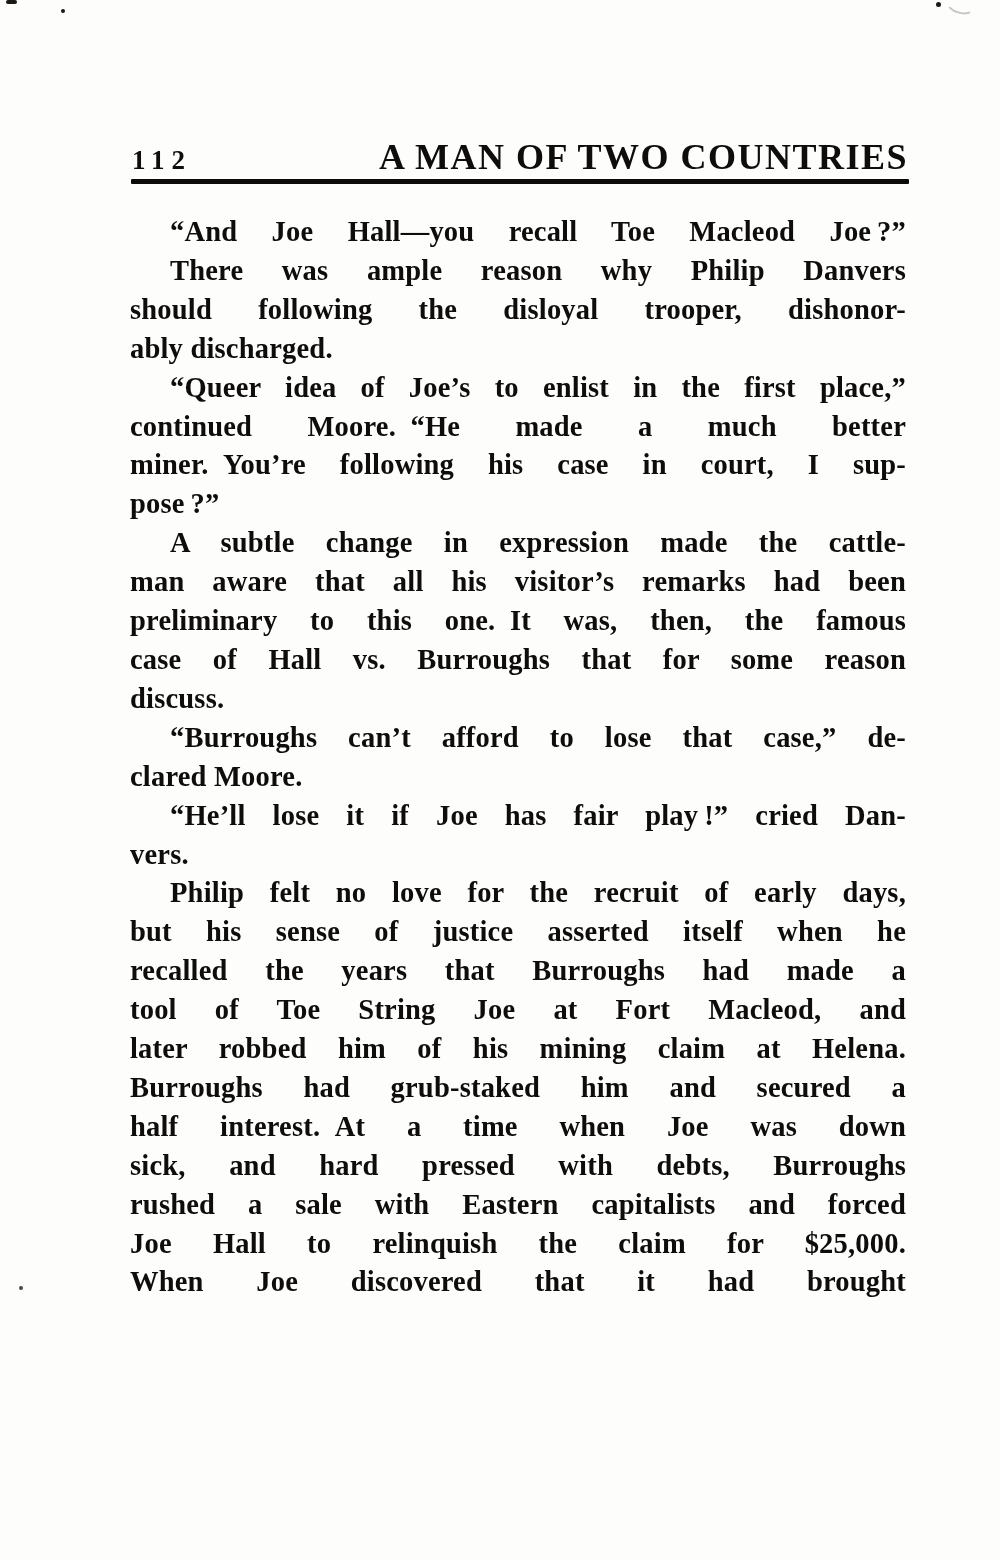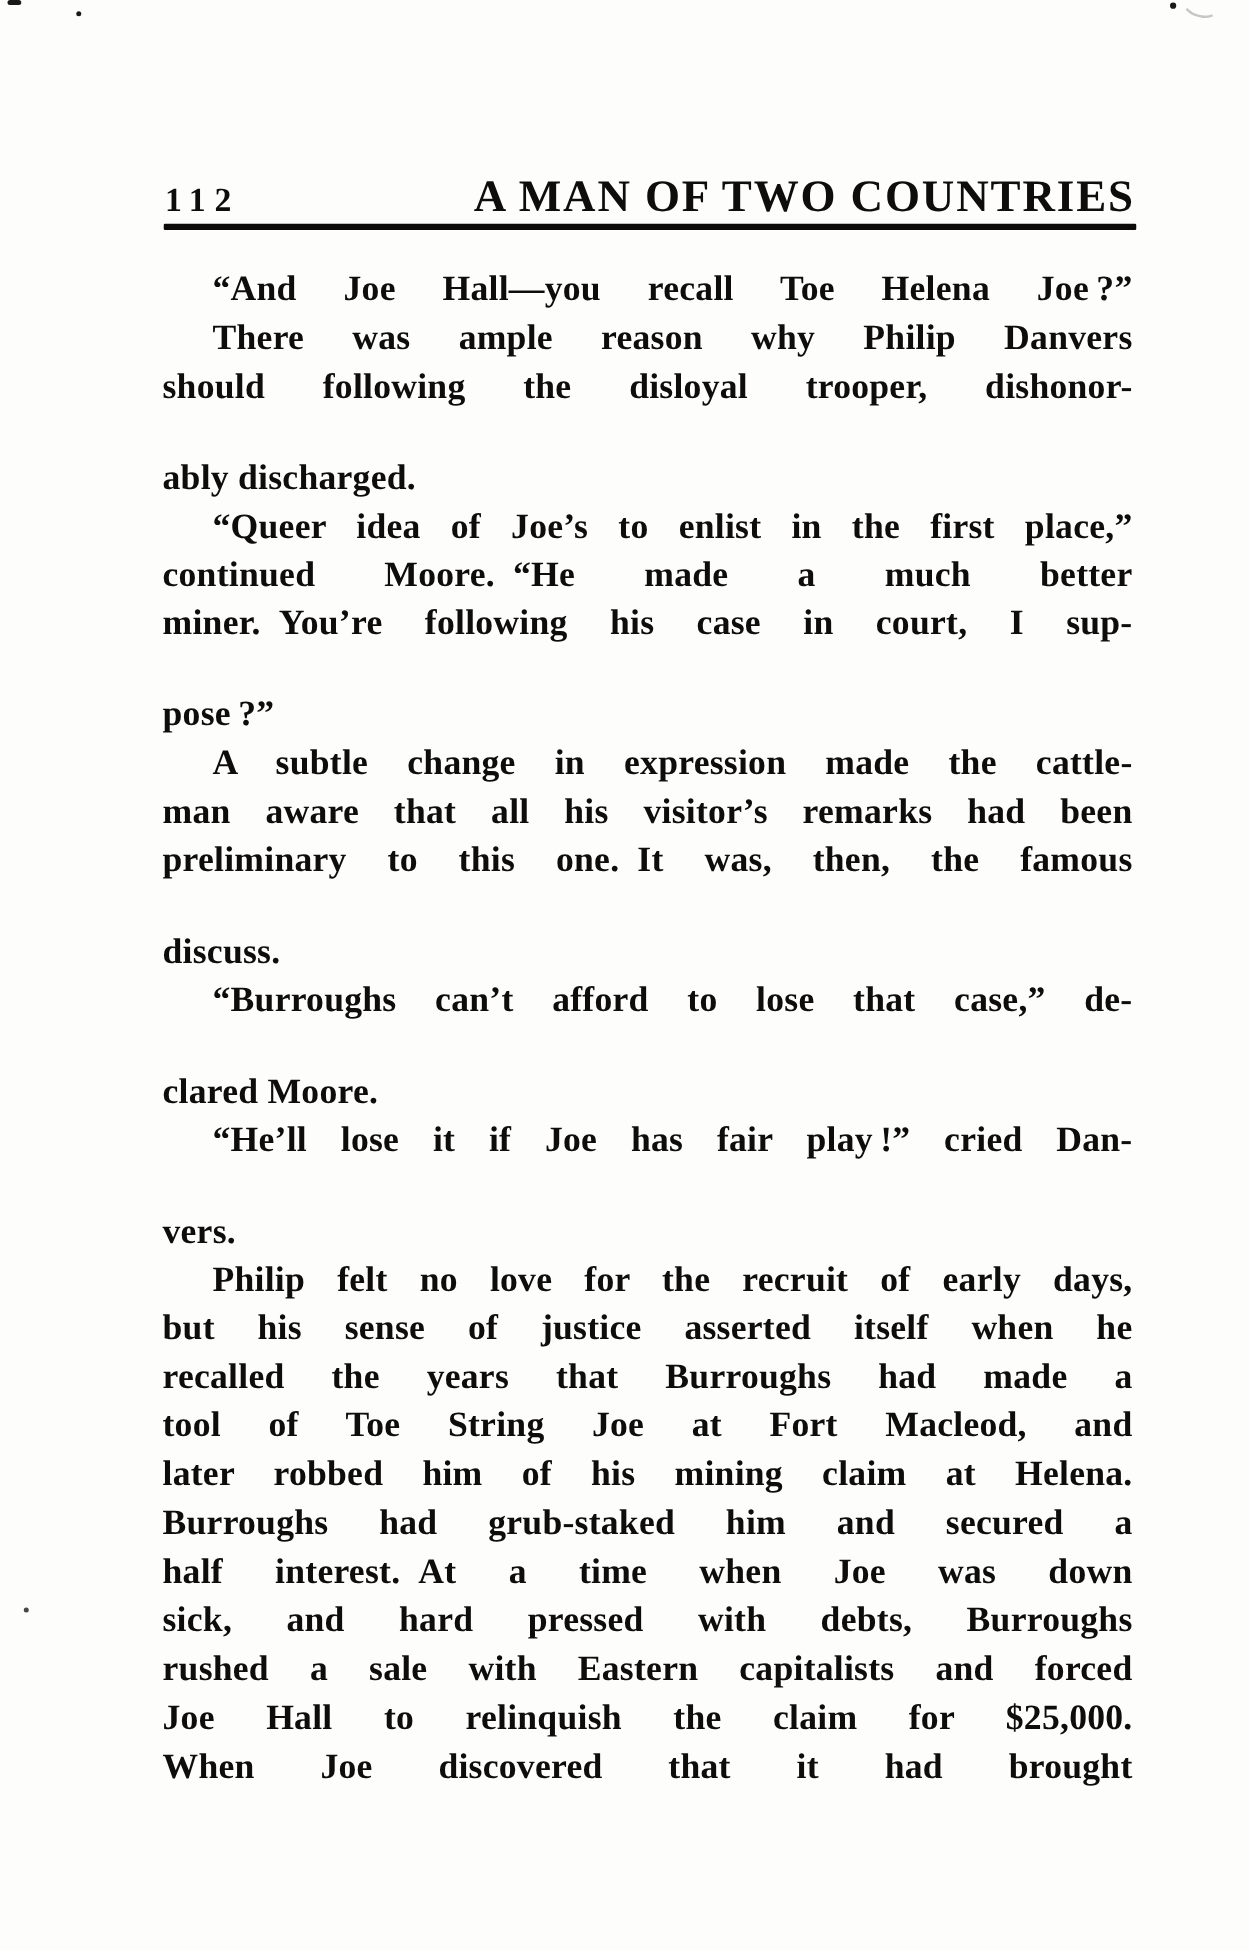--- a/index.html
+++ b/index.html
@@ -63,21 +63,20 @@
     letter-spacing: 0.2px;
   }
   .paragraph { margin: 0; }
   .line {
     text-align: justify;
     text-align-last: justify;
   }
   .line.last {
     text-align: justify;
     text-align-last: left;
-    margin-top: 34px;
   }
   .line.indent {
     text-indent: 40px;
   }
   .speck {
     position: absolute;
     background: #1a1916;
     border-radius: 50%;
   }
   .speck.s1 { left: 6px;   top: 0;      width: 11px; height: 4px; border-radius: 2px; }
@@ -108,37 +107,38 @@
 
   <div class="header">
     <span class="page-number">112</span>
     <span class="running-title">A MAN OF TWO COUNTRIES</span>
   </div>
 
   <div class="header-rule"></div>
 
   <div class="page-body">
       <div class="paragraph">
-        <div class="line indent">“And Joe Hall—you recall Toe Helena Joe ?”</div>
+        <div class="line indent">“And Joe Hall—you recall Toe Macleod Joe ?”</div>
       </div>
       <div class="paragraph">
         <div class="line indent">There was ample reason why Philip Danvers</div>
         <div class="line">should following the disloyal trooper, dishonor-</div>
         <div class="line last">ably discharged.</div>
       </div>
       <div class="paragraph">
         <div class="line indent">“Queer idea of Joe’s to enlist in the first place,”</div>
         <div class="line">continued Moore. “He made a much better</div>
         <div class="line">miner. You’re following his case in court, I sup-</div>
         <div class="line last">pose ?”</div>
       </div>
       <div class="paragraph">
         <div class="line indent">A subtle change in expression made the cattle-</div>
         <div class="line">man aware that all his visitor’s remarks had been</div>
         <div class="line">preliminary to this one. It was, then, the famous</div>
+        <div class="line">case of Hall vs. Burroughs that for some reason</div>
         <div class="line last">discuss.</div>
       </div>
       <div class="paragraph">
         <div class="line indent">“Burroughs can’t afford to lose that case,” de-</div>
         <div class="line last">clared Moore.</div>
       </div>
       <div class="paragraph">
         <div class="line indent">“He’ll lose it if Joe has fair play !” cried Dan-</div>
         <div class="line last">vers.</div>
       </div>

